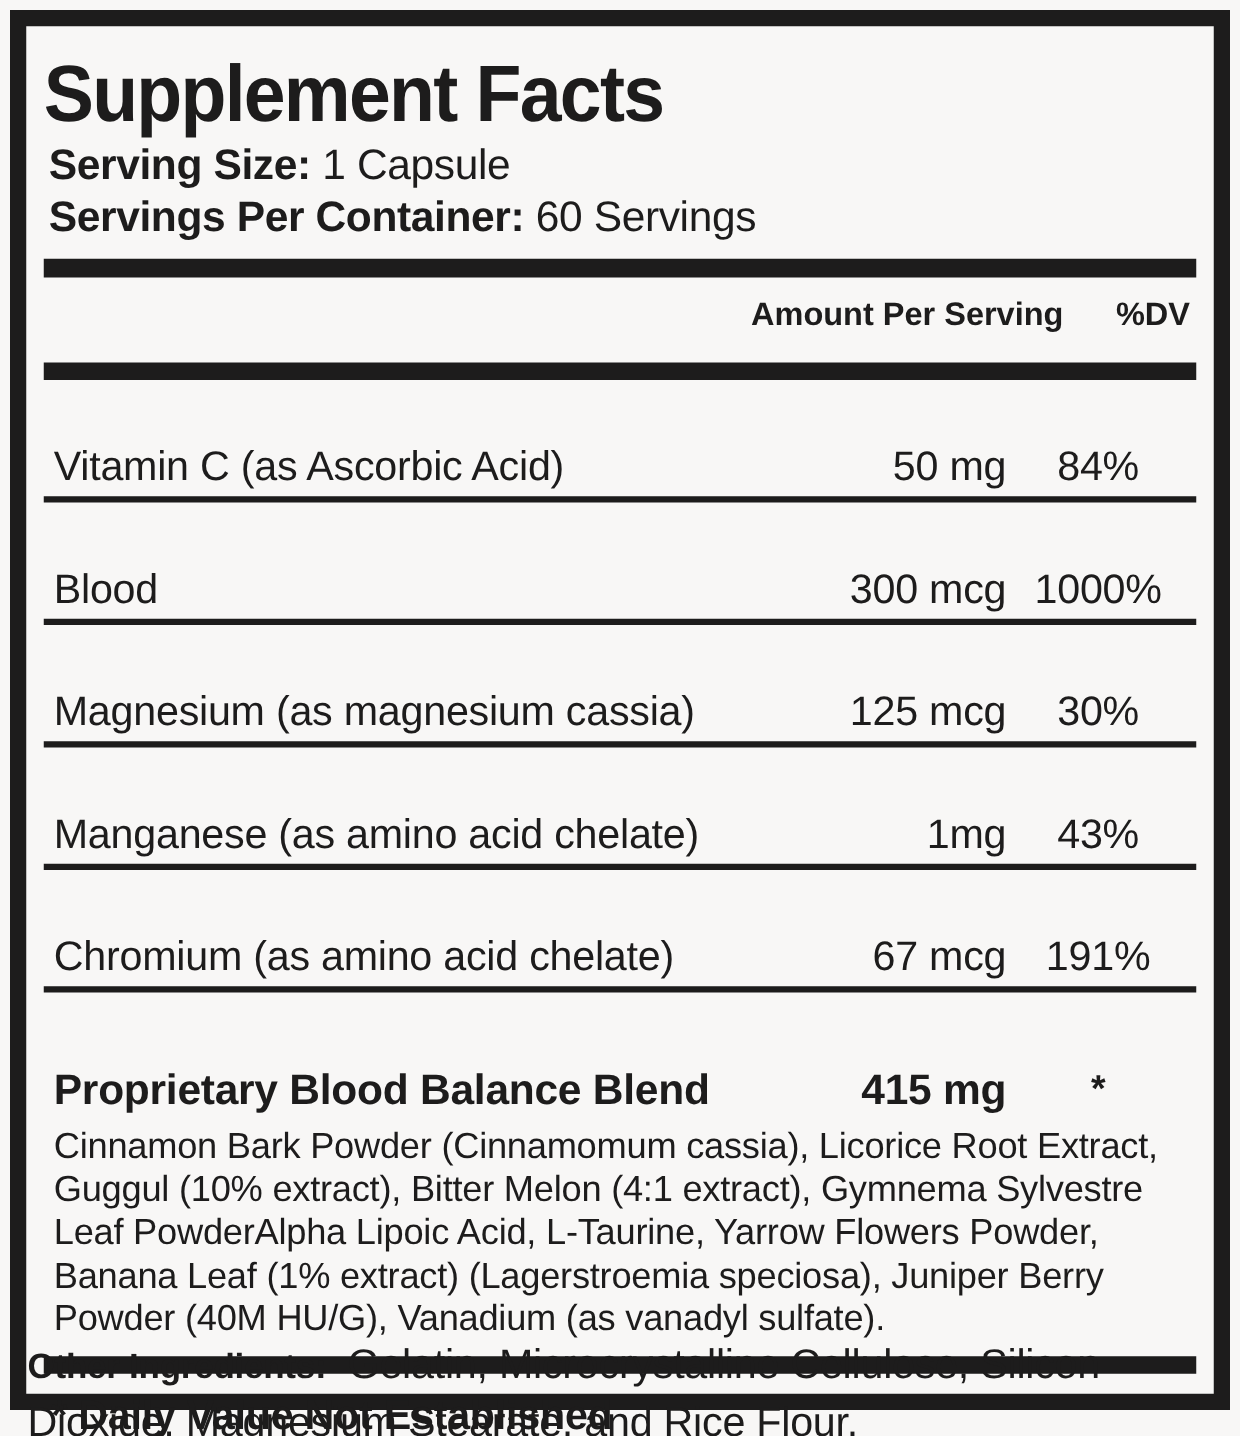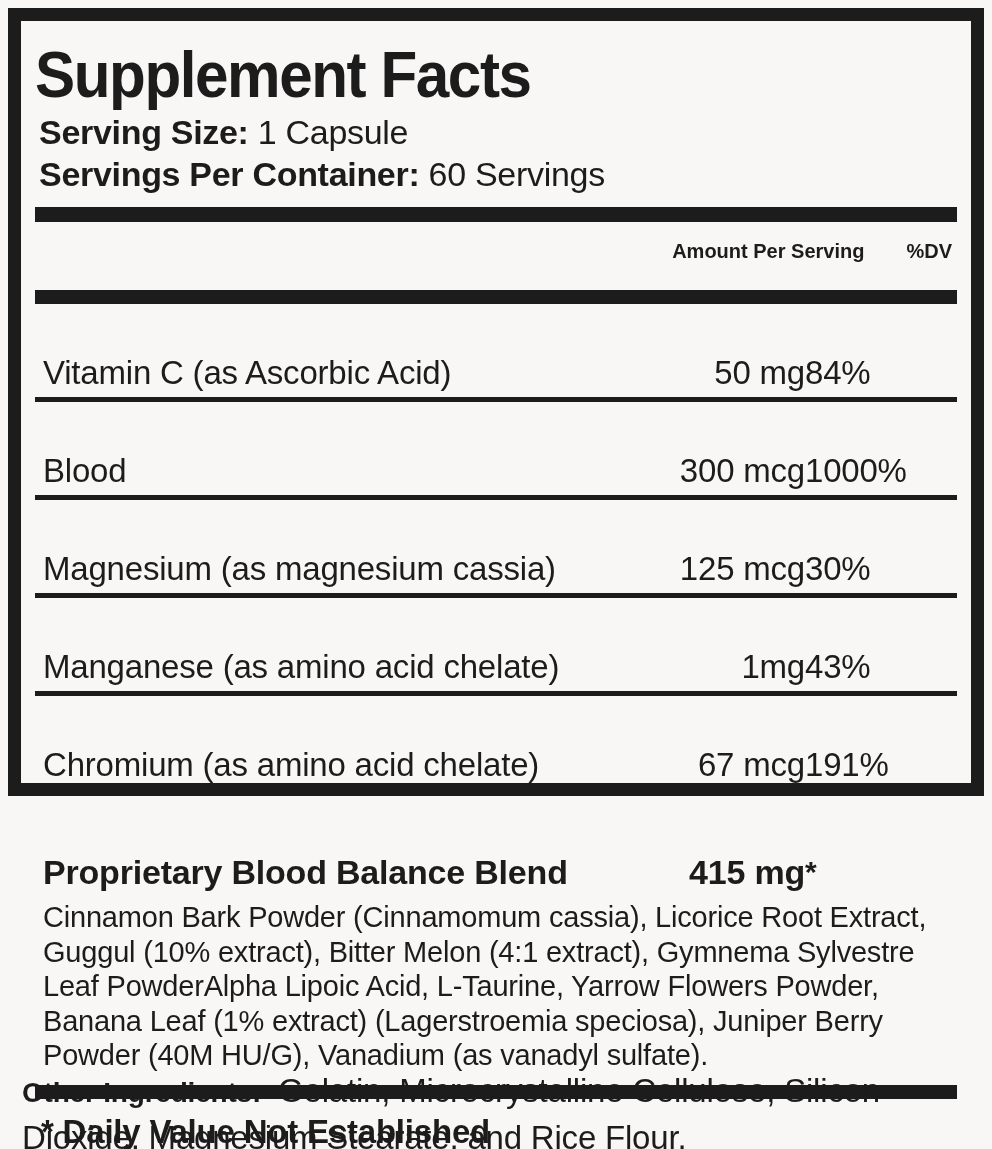--- a/index.html
+++ b/index.html
@@ -6,21 +6,21 @@
   html, body {
     width: 992px; height: 1149px;
     background: #f8f7f6;
     color: #1d1c1c;
     font-family: "Liberation Sans", sans-serif;
     overflow: hidden;
   }
   .panel {
     position: absolute;
     left: 8px; top: 8px;
-    width: 976px; height: 788px;
+    width: 976px; height: 1120px;
     border: 13px solid #1d1c1c;
     background: #f8f7f6;
     padding: 0 14px;
   }
   .panel-title {
     margin-top: 18px;
     font-size: 64px;
     font-weight: 700;
     line-height: 72px;
     letter-spacing: -1.5px;
@@ -38,39 +38,39 @@
   .b { font-weight: 700; }
   .bar { background: #1d1c1c; width: 100%; }
   .bar-top { height: 15px; margin-top: 12px; }
   .bar-mid { height: 14px; }
   .col-header {
     display: flex;
     justify-content: flex-end;
     align-items: flex-end;
     gap: 42px;
     padding: 14px 5px 24px 0;
-    font-size: 20px;
+    font-size: 26px;
     font-weight: 700;
     line-height: 30px;
   }
   .row {
     display: grid;
     grid-template-columns: 1fr 165px 152px;
     align-items: start;
     padding: 6px 0;
     border-bottom: 5px solid #1d1c1c;
     font-size: 33px;
     line-height: 37px;
     letter-spacing: -0.2px;
     margin-top: 44px;
   }
   .row .name { padding-left: 8px; }
   .row .name .indent { padding-left: 46px; }
   .row .amt { text-align: right; }
-  .row .dv { text-align: left; padding-right: 5px; }
+  .row .dv { text-align: center; padding-right: 5px; }
   .row.blend-row {
     border-bottom: none;
     padding-top: 14px;
     font-weight: 700;
     font-size: 34px;
     line-height: 40px;
   }
   .row.blend-row .dv { font-size: 30px; }
   .blend-desc {
     margin: 2px 0 12px 8px;

